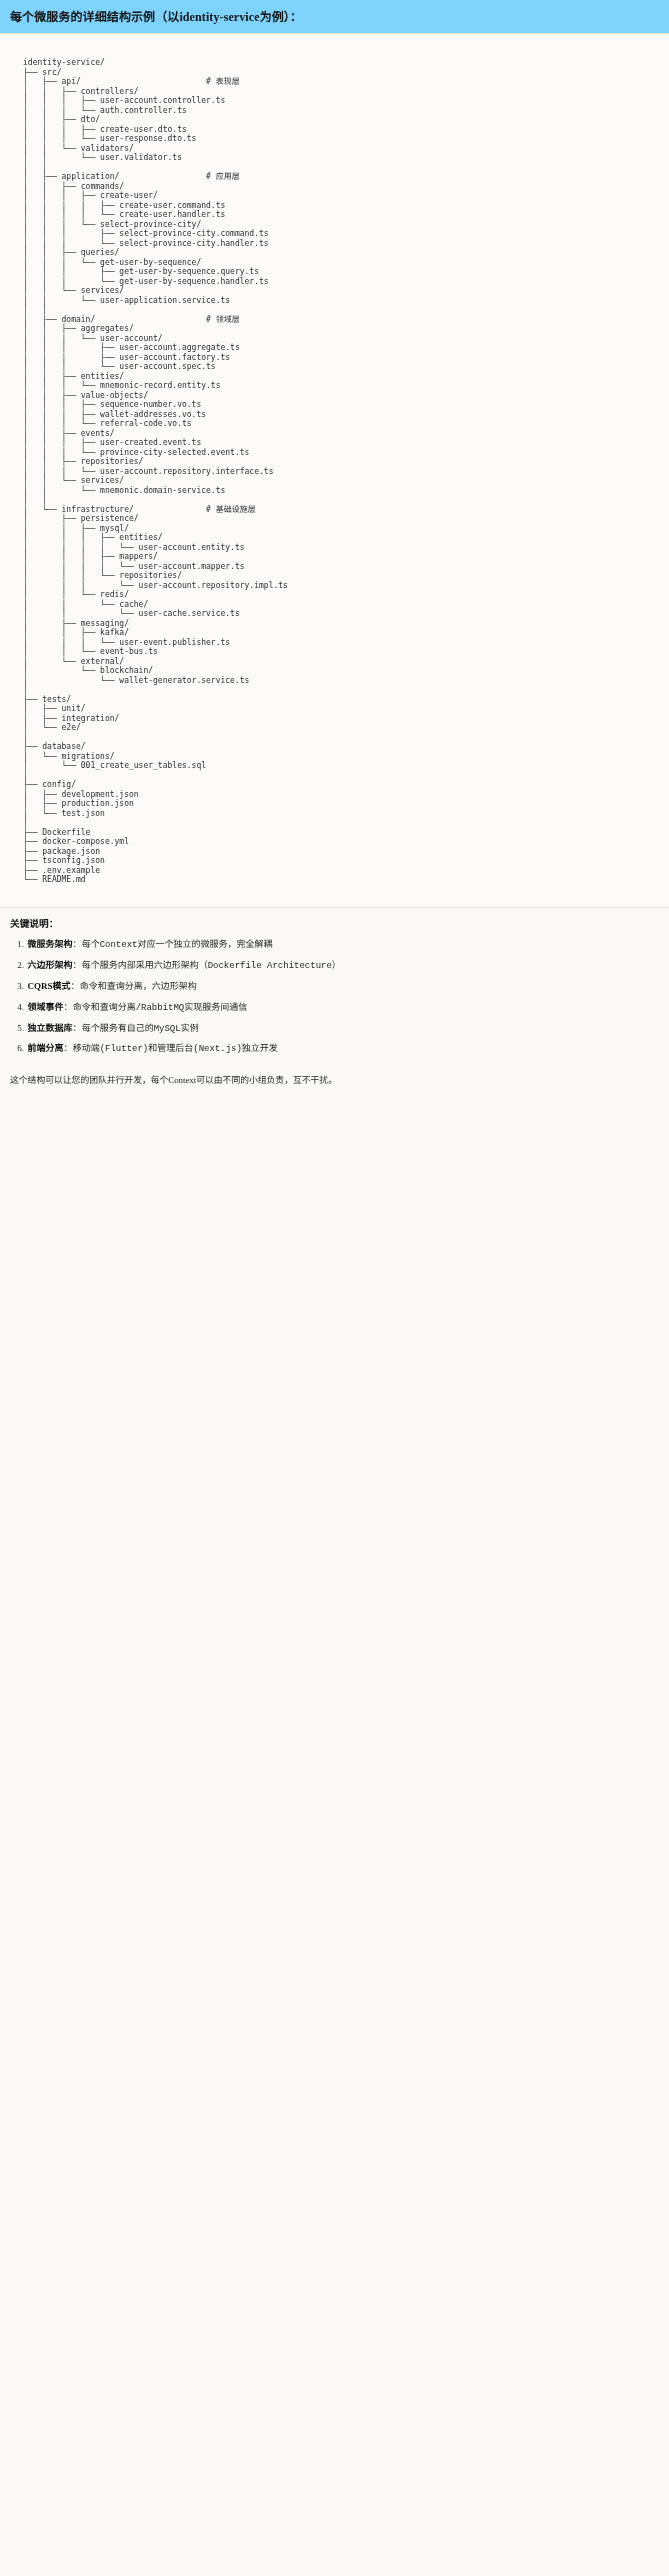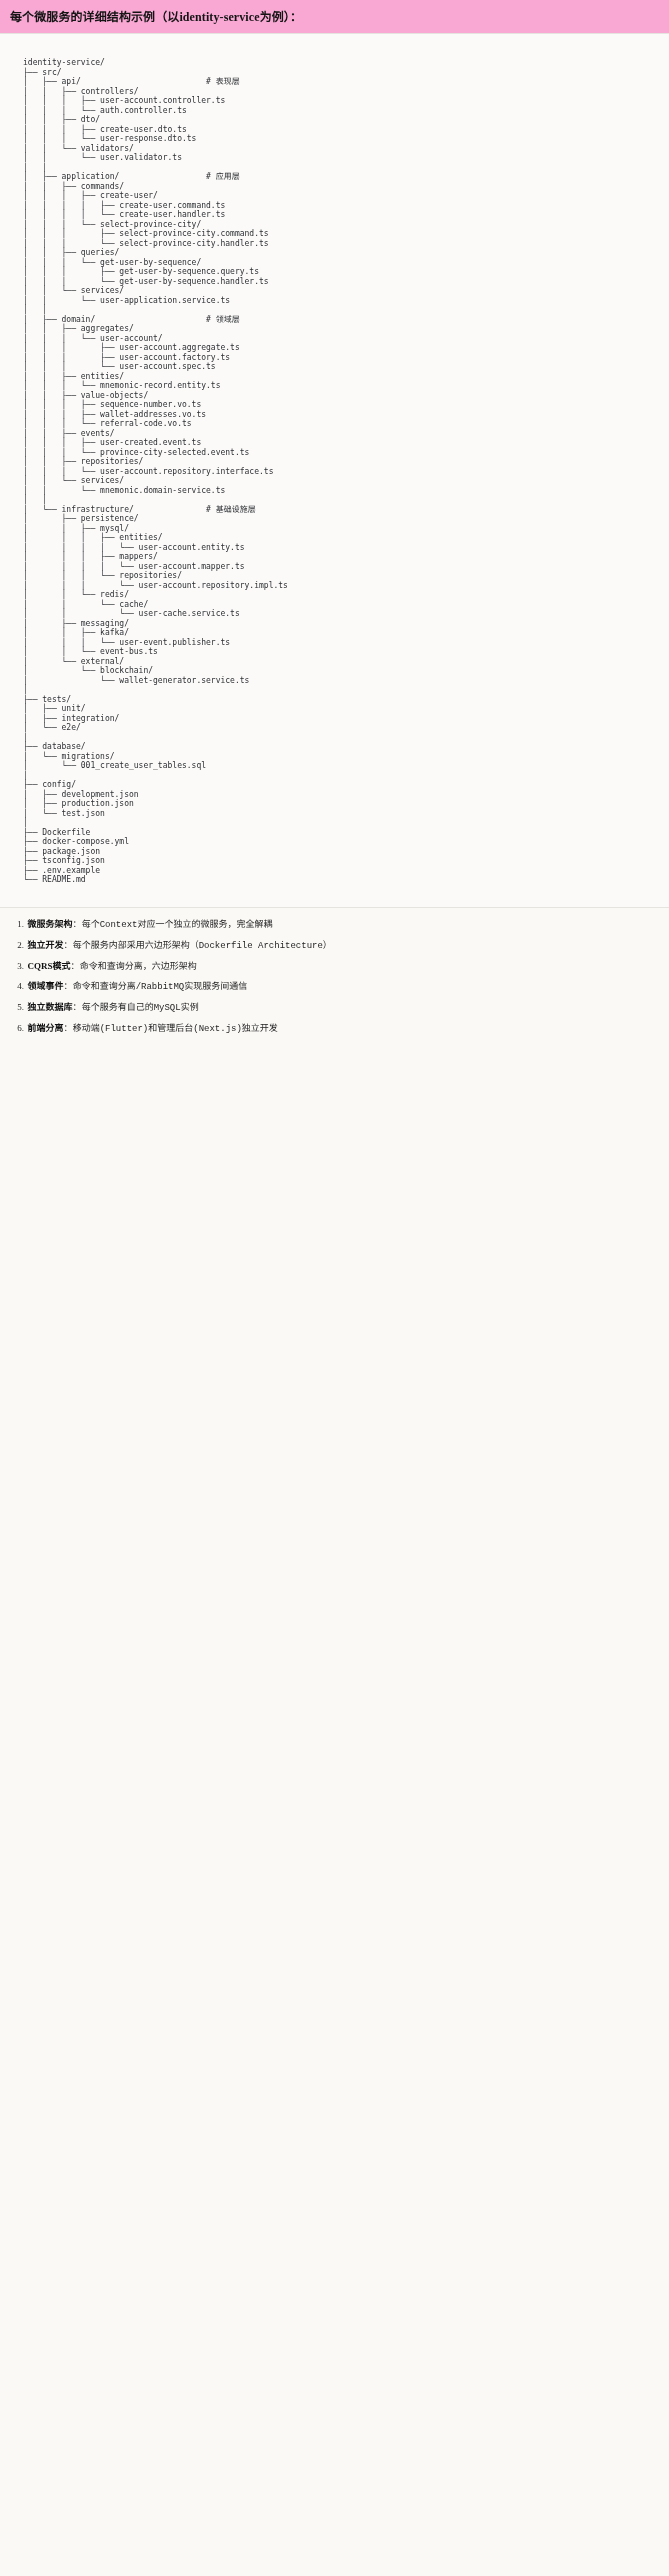--- a/index.html
+++ b/index.html
@@ -17,21 +17,21 @@
   .page {
     width: 669px;
     box-sizing: border-box;
     background: #faf9f6;
     padding: 0;
   }
 
   
   .header {
     padding: 8.8px 10px 8.1px 10px;
-    background: #f9a8d4;
+    background: #7dd3fc;
     border-bottom: 0.6px solid #e6e4df;
   }
   .header-title {
     font-family: "Liberation Serif", "DejaVu Serif", serif;
     font-weight: bold;
     font-size: 12px;
     line-height: 1.35;
     letter-spacing: 0.1px;
     color: #141414;
     margin: 0;
@@ -192,25 +192,27 @@
 │
 ├── Dockerfile
 ├── docker-compose.yml
 ├── package.json
 ├── tsconfig.json
 ├── .env.example
 └── README.md</pre>
   </div>
 
   <div class="notes">
+    <div class="notes-title">关键说明：</div>
     <ol class="note-list">
         <li><span class="note-term">微服务架构</span><span class="note-sep">：</span><span class="note-desc">每个Context对应一个独立的微服务，完全解耦</span></li>
-        <li><span class="note-term">独立开发</span><span class="note-sep">：</span><span class="note-desc">每个服务内部采用六边形架构（Dockerfile Architecture）</span></li>
+        <li><span class="note-term">六边形架构</span><span class="note-sep">：</span><span class="note-desc">每个服务内部采用六边形架构（Dockerfile Architecture）</span></li>
         <li><span class="note-term">CQRS模式</span><span class="note-sep">：</span><span class="note-desc">命令和查询分离，六边形架构</span></li>
         <li><span class="note-term">领域事件</span><span class="note-sep">：</span><span class="note-desc">命令和查询分离/RabbitMQ实现服务间通信</span></li>
         <li><span class="note-term">独立数据库</span><span class="note-sep">：</span><span class="note-desc">每个服务有自己的MySQL实例</span></li>
         <li><span class="note-term">前端分离</span><span class="note-sep">：</span><span class="note-desc">移动端(Flutter)和管理后台(Next.js)独立开发</span></li>
       </ol>
   </div>
 
+  <div class="footer-note">这个结构可以让您的团队并行开发，每个Context可以由不同的小组负责，互不干扰。</div>
 
 </div>
 
 
 </body></html>

